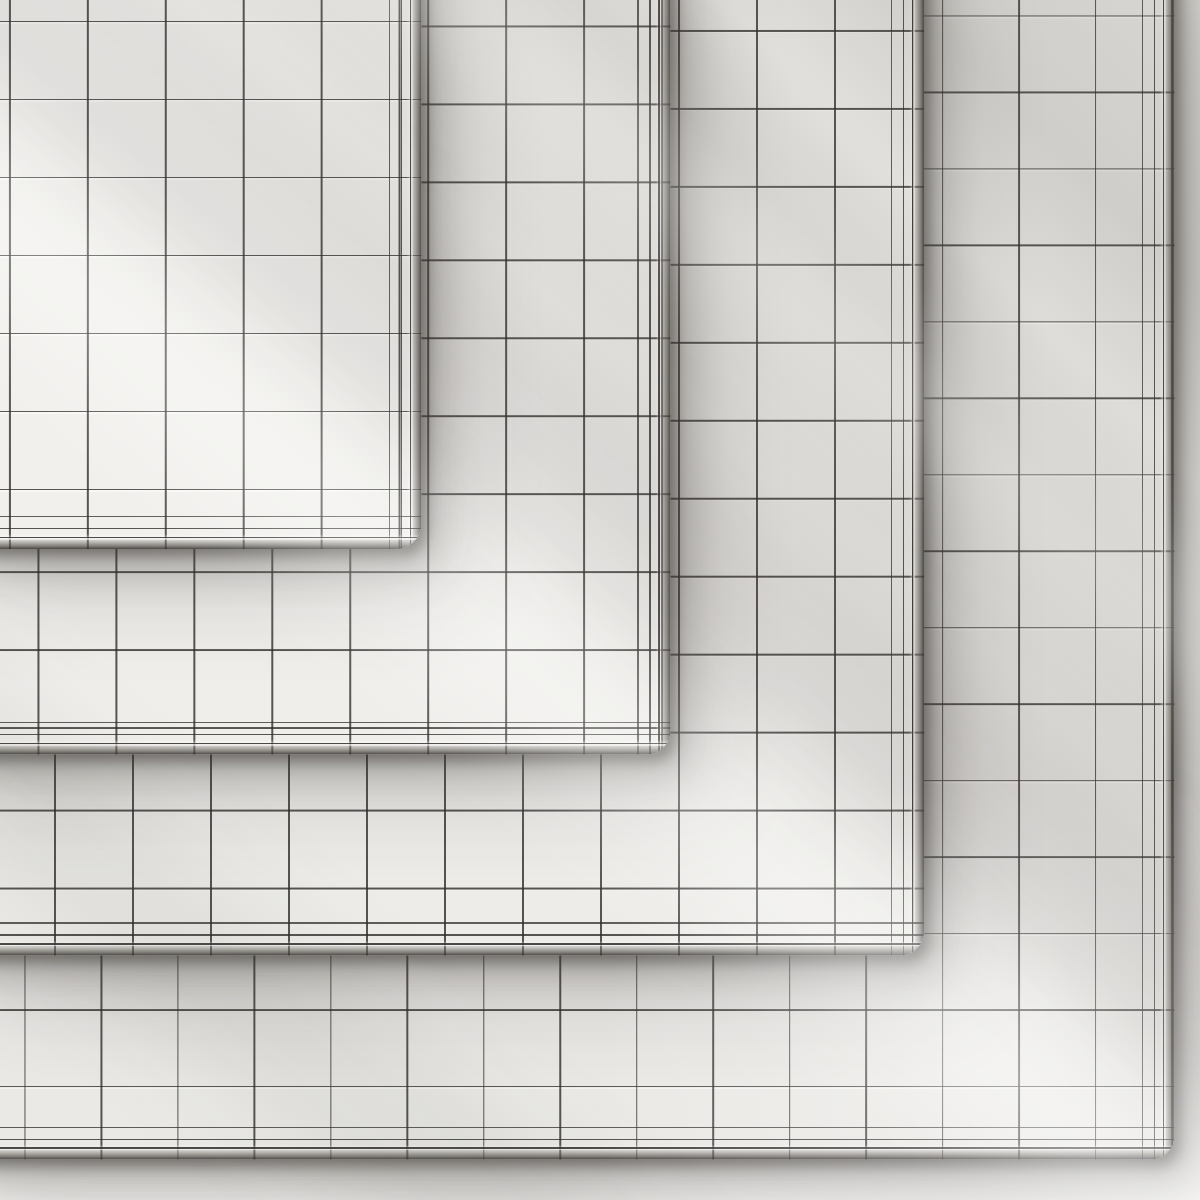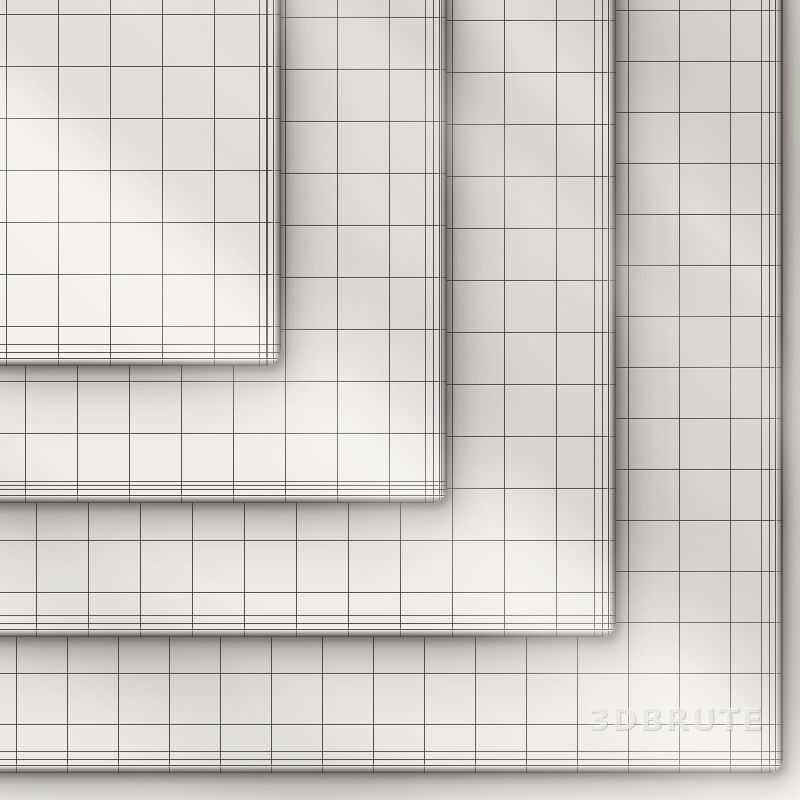--- a/index.html
+++ b/index.html
@@ -109,15 +109,14 @@
     <div class="edge-b"></div>
   </div>
 
   <div class="overlay shade-tr"></div>
   <div class="streak s1"></div>
   <div class="streak s2"></div>
   <div class="streak s3"></div>
   <div class="streak s4"></div>
   <div class="glow glow-br"></div>
 
-  <div class="watermark" style="left: 588px; top: 704px; color: rgba(255, 255, 255, 0.55);">3DBRUTE</div>
 
 </div>
 
 </body></html>

